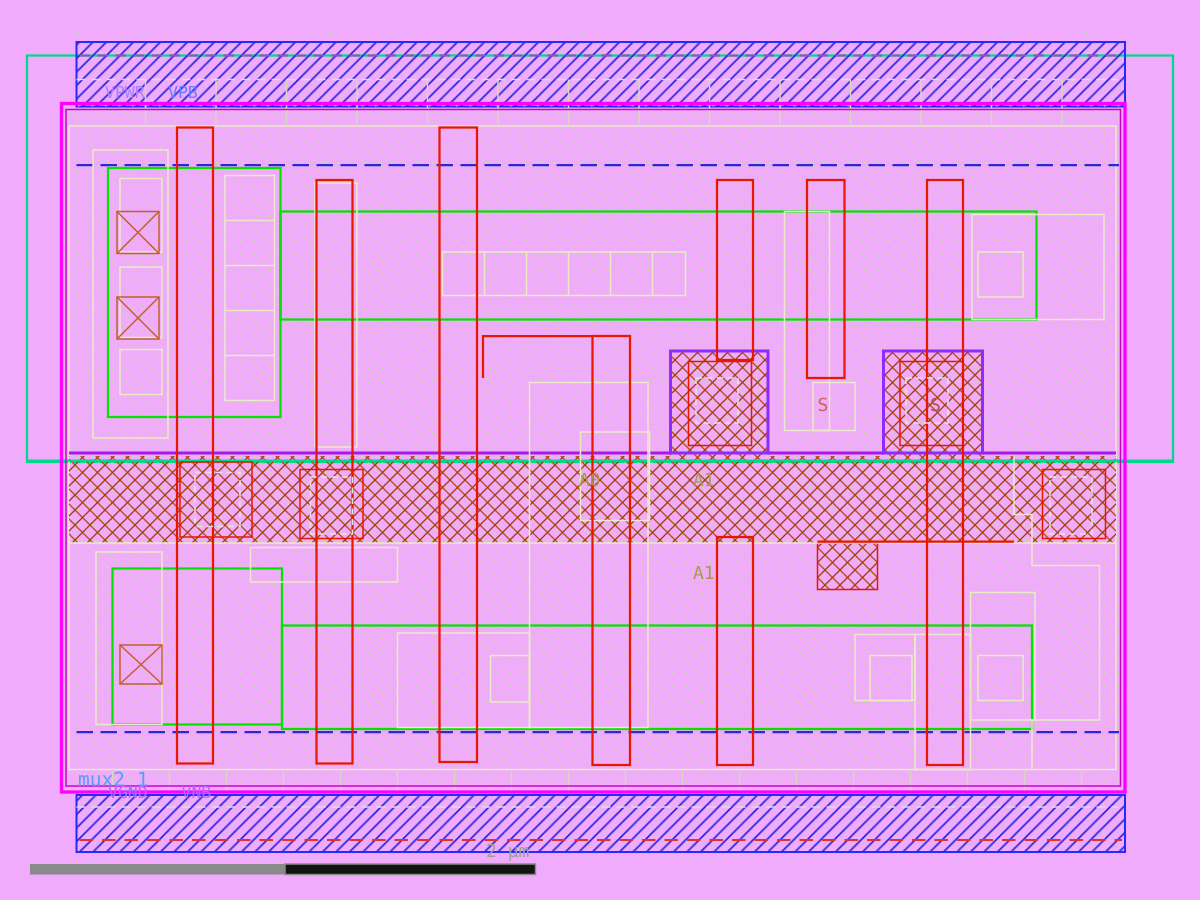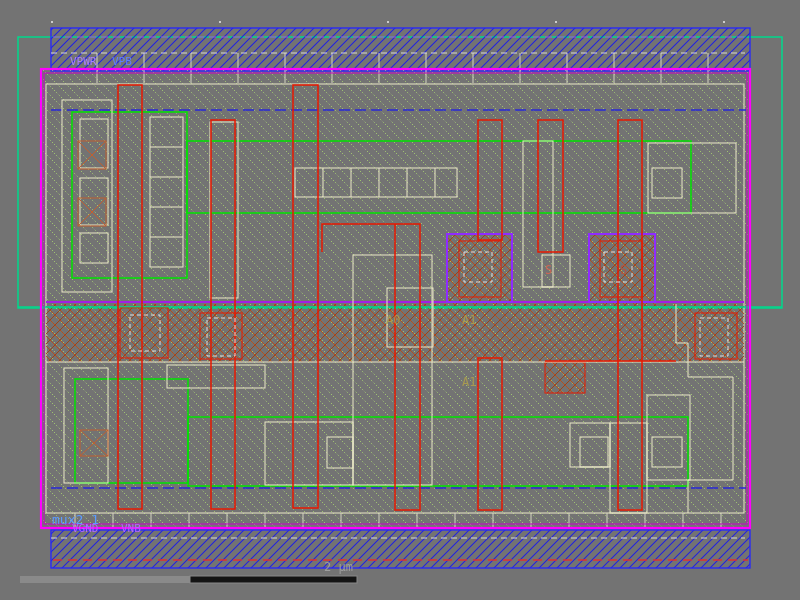--- a/index.html
+++ b/index.html
@@ -1,16 +1,16 @@
 <!DOCTYPE html>
 <html><head>
 <meta charset="utf-8">
 <style>
   html,body{margin:0;padding:0;background:#000;width:800px;height:600px;overflow:hidden;}
-  #stage{position:relative;width:800px;height:600px;background:#737373;}
+  #stage{position:relative;width:800px;height:600px;background:#f0abfc;}
   svg{display:block;}
   svg text{font-family:"DejaVu Sans Mono","Liberation Mono",monospace;}
 </style>
 </head>
 <body>
 
 <div id="stage">
   <svg id="cv" width="800" height="600" viewBox="0 0 800 600" xmlns="http://www.w3.org/2000/svg">
     <defs>
       <pattern id="hGreen" width="9" height="9" patternUnits="userSpaceOnUse">

